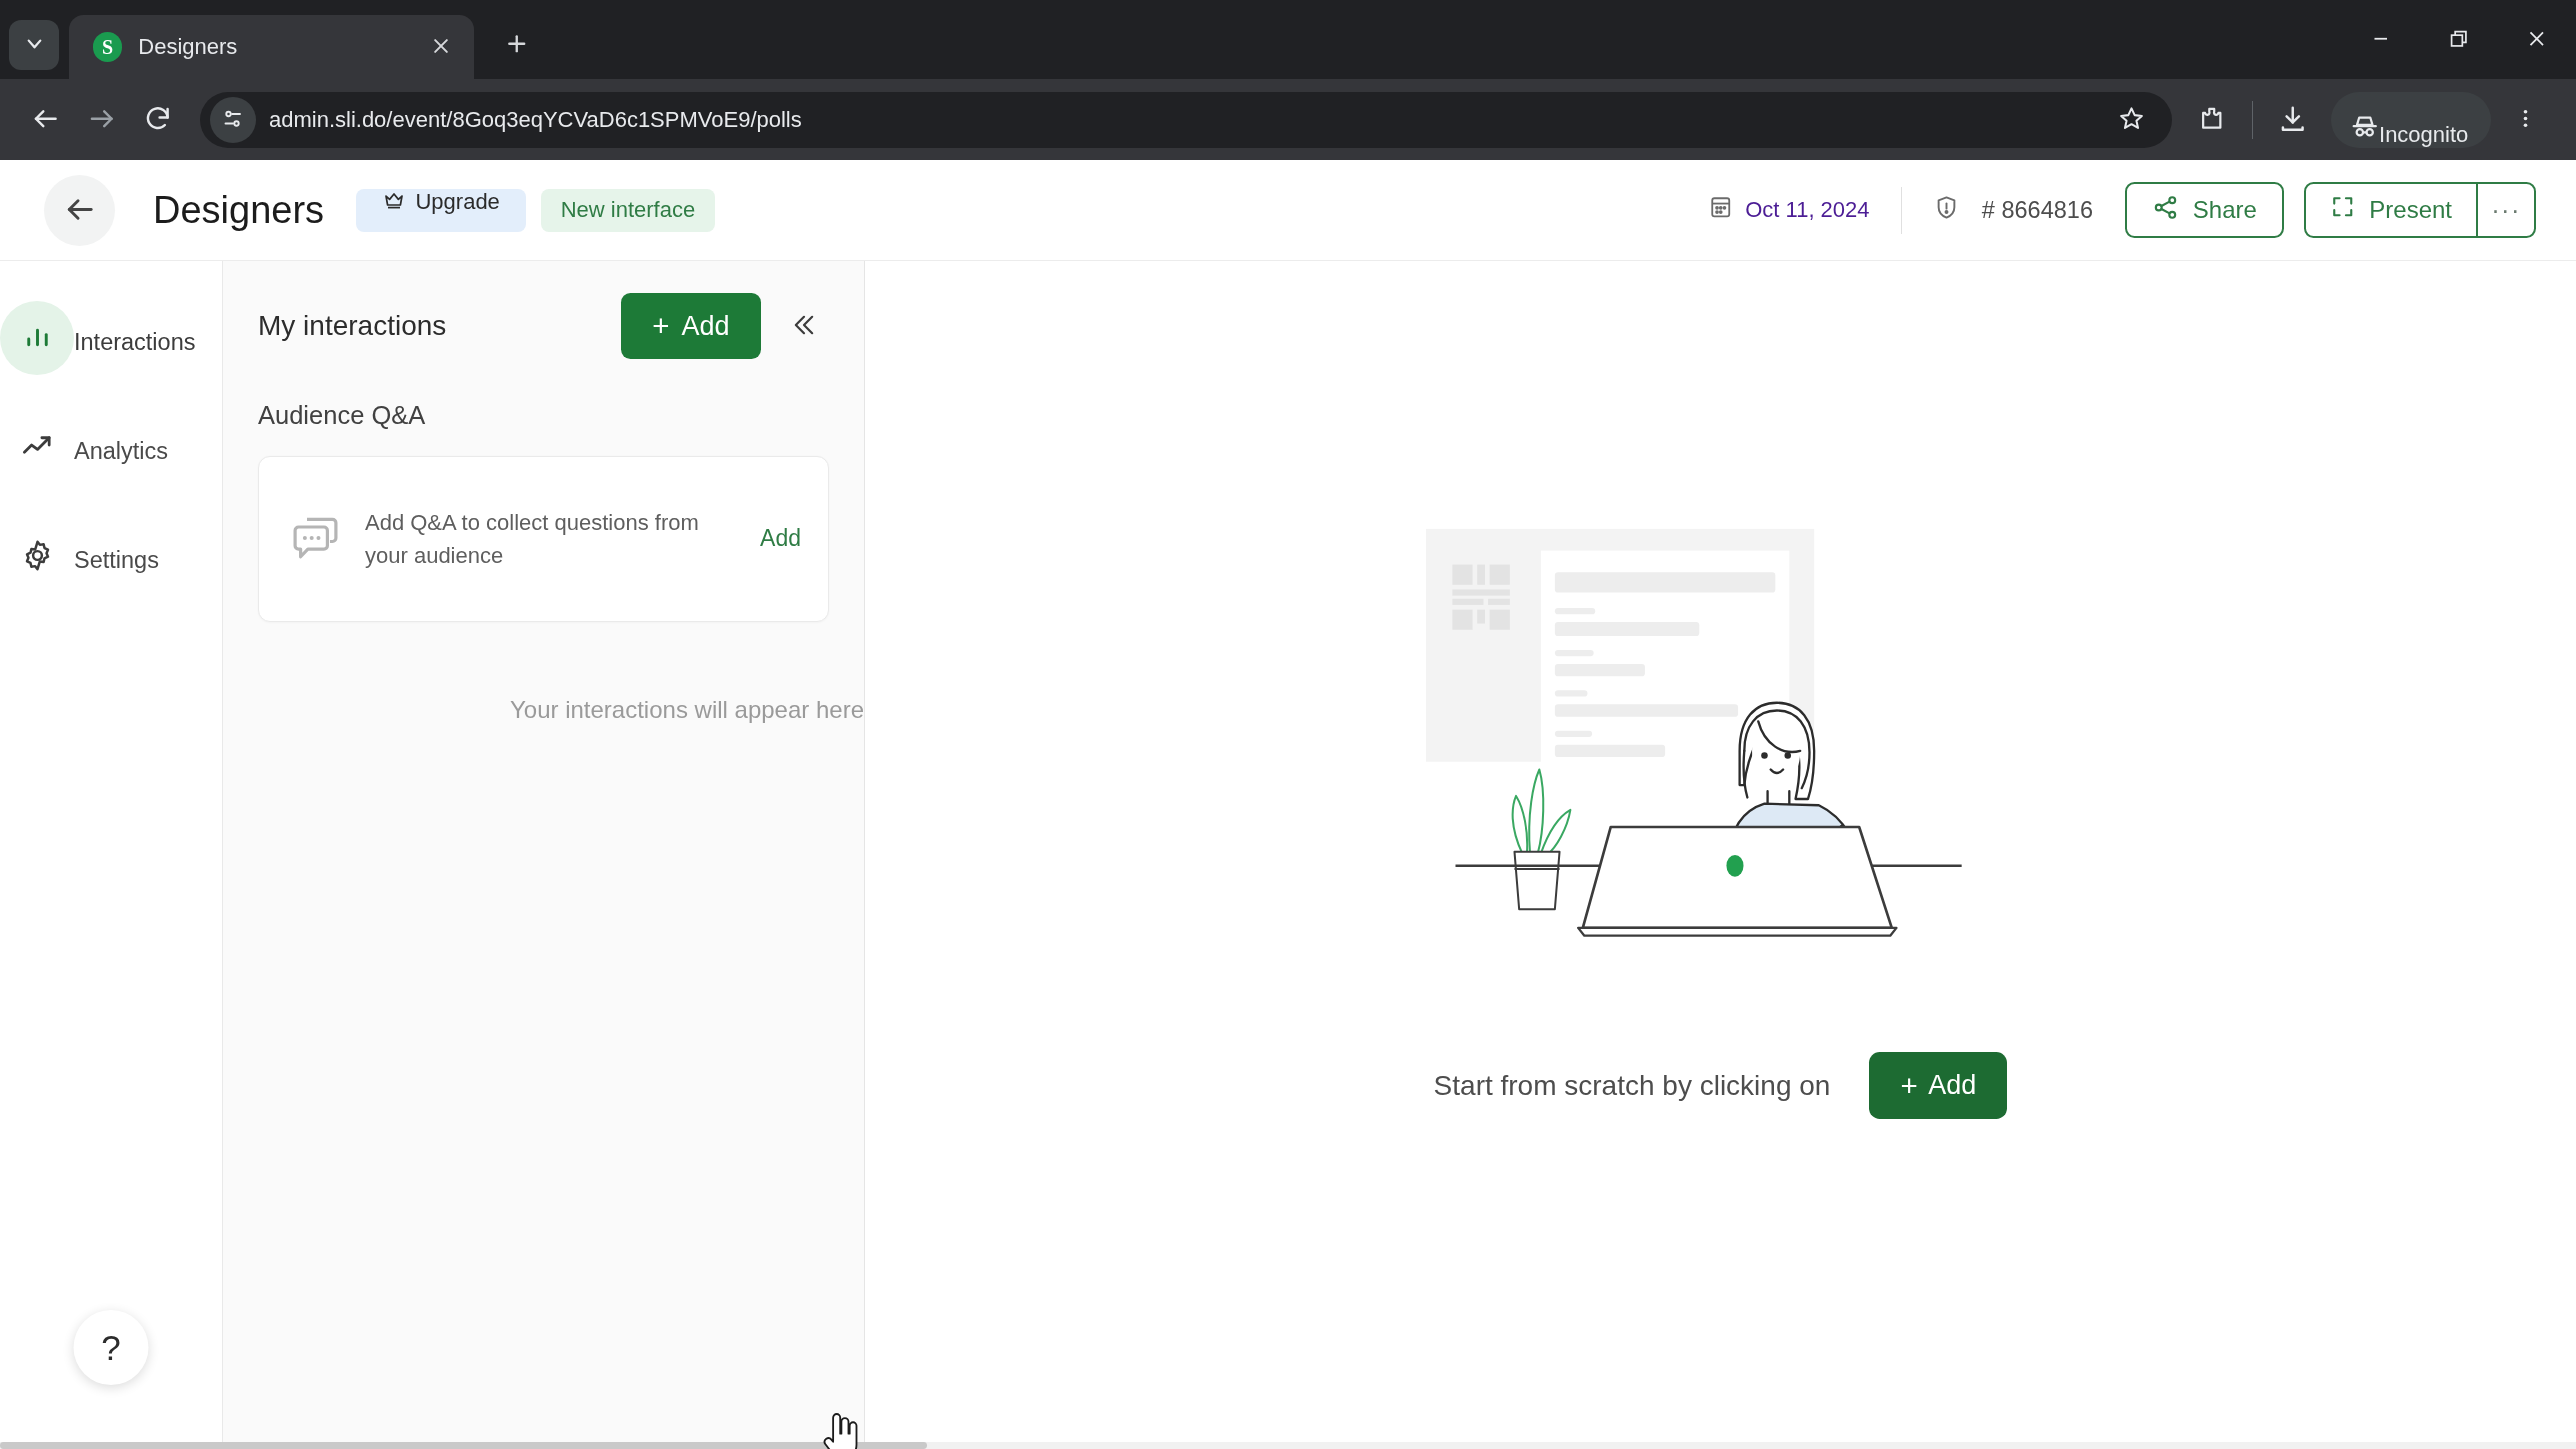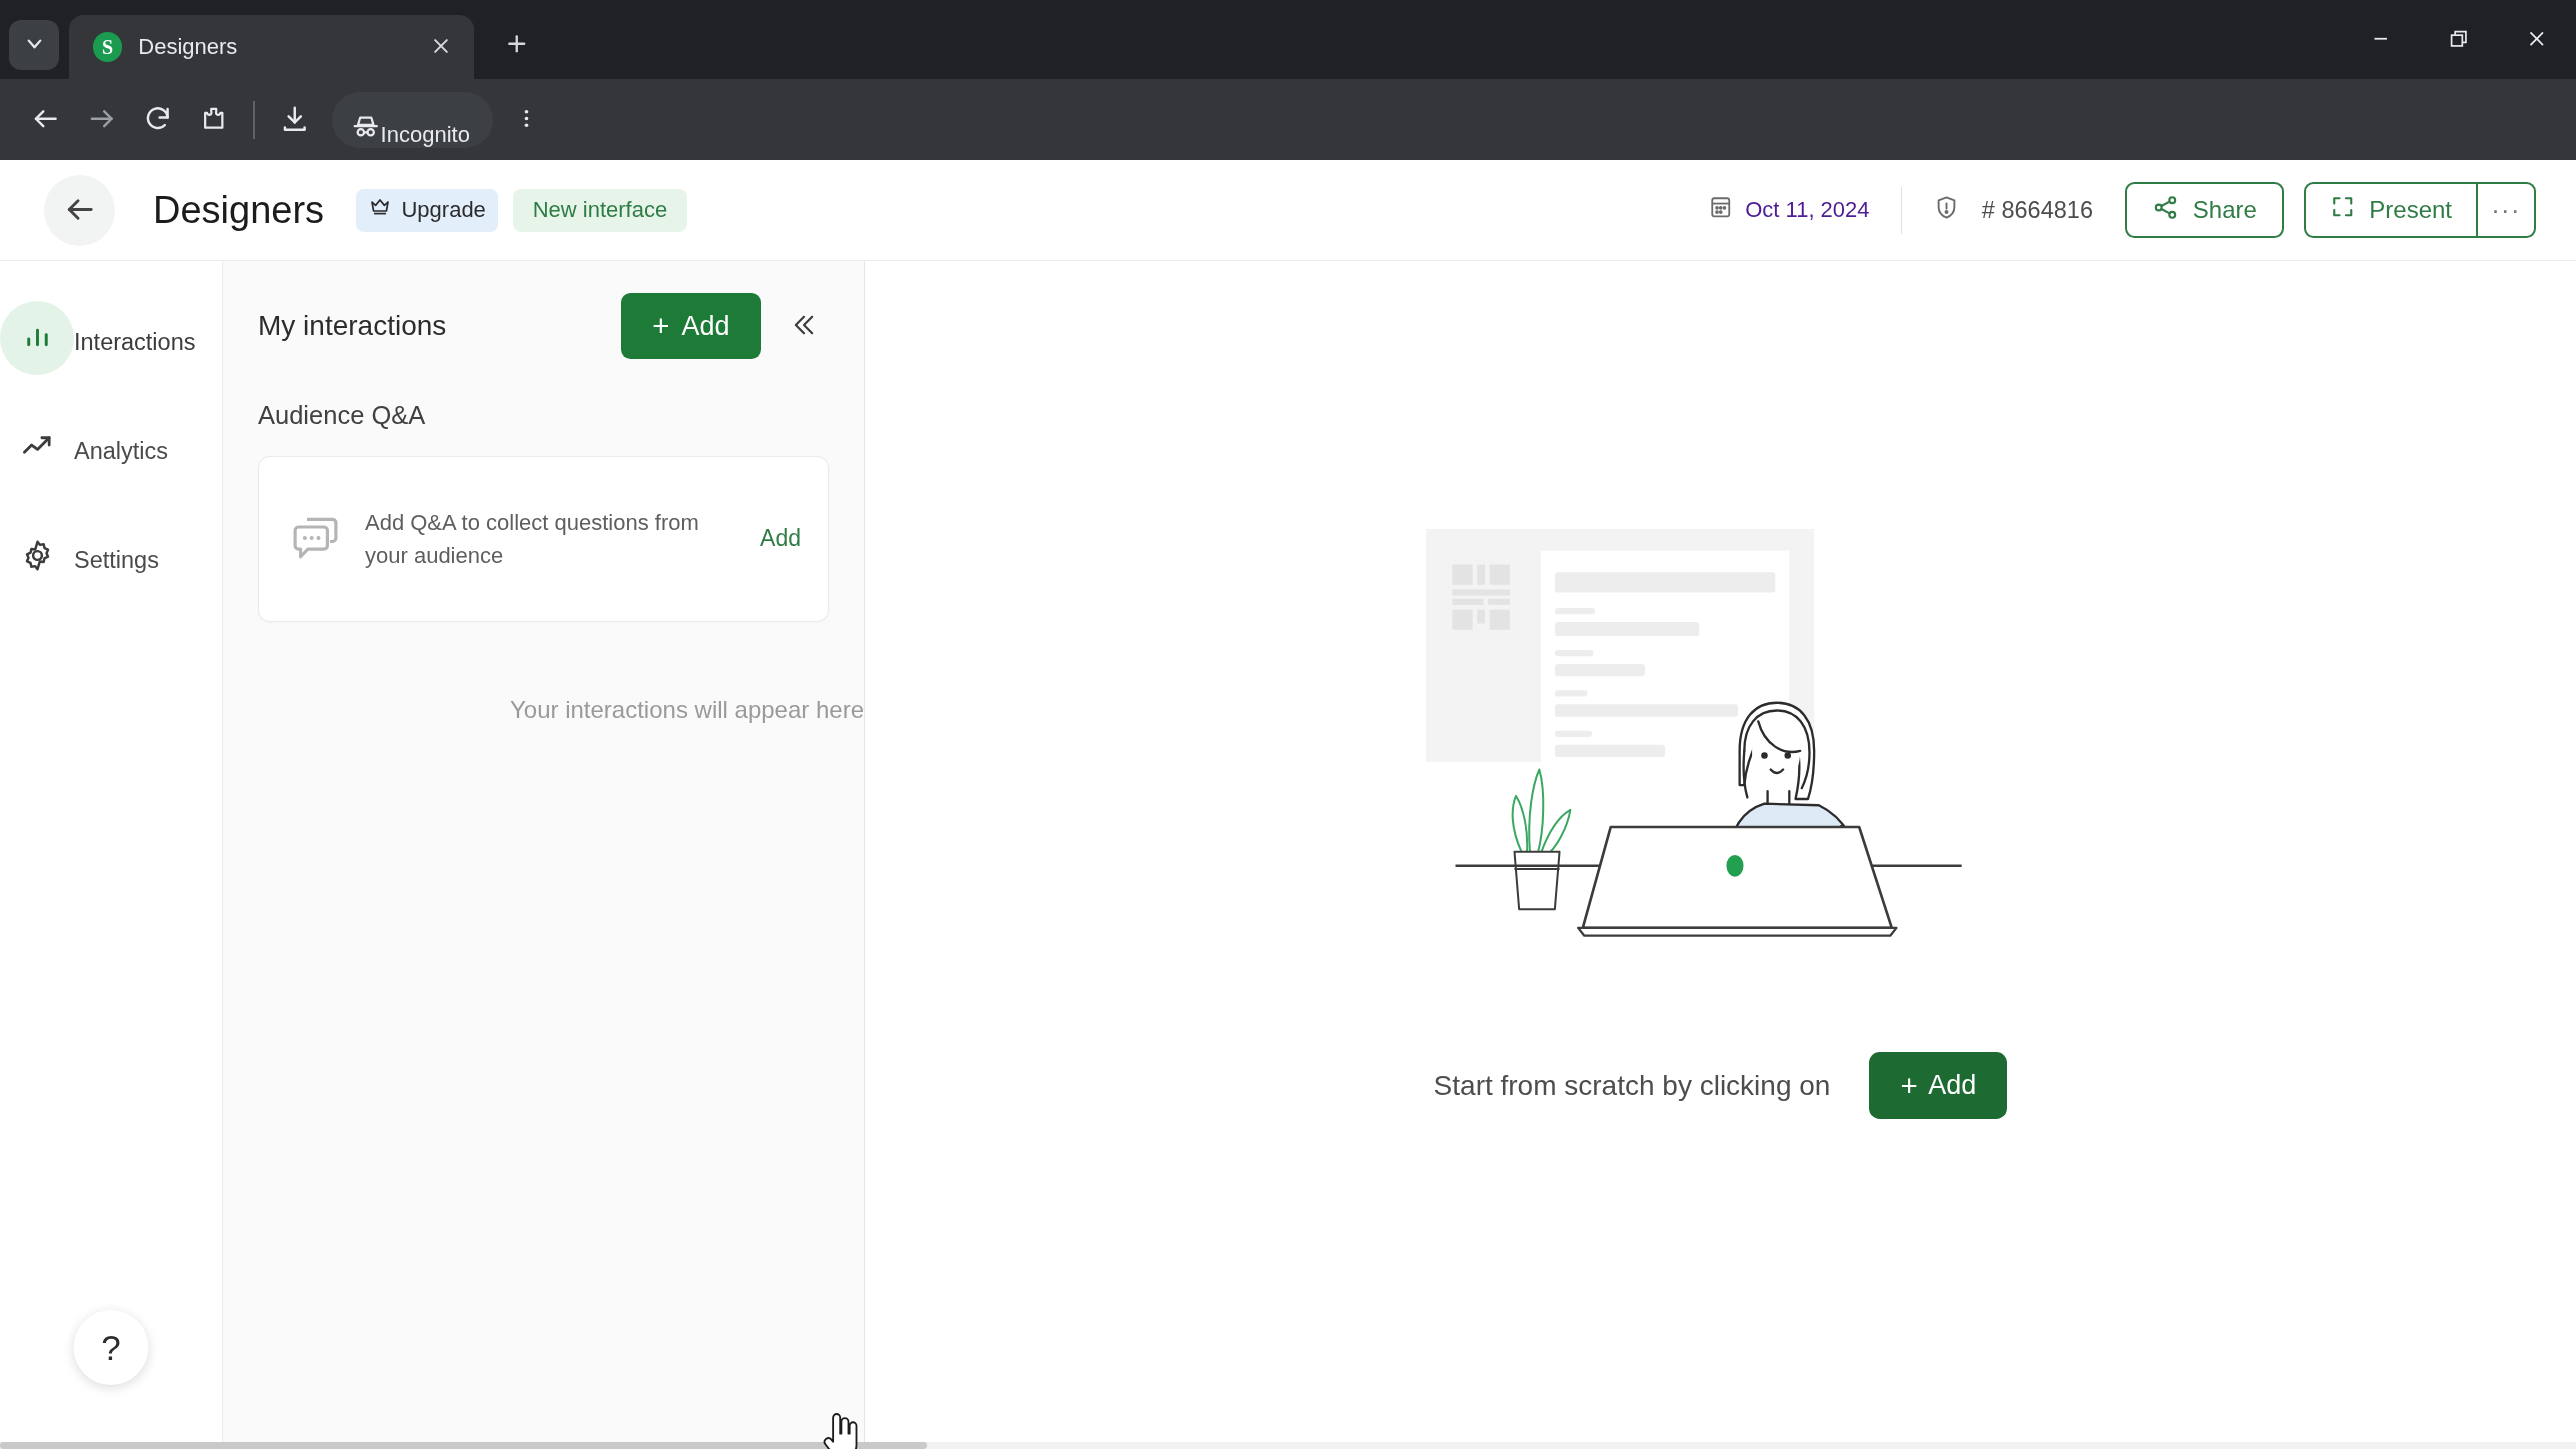--- a/index.html
+++ b/index.html
@@ -165,22 +165,22 @@
   .app-title {
     font-size: 38px; color: #1c1c1c; margin-left: 38px; font-weight: 400;
     white-space: nowrap;
   }
 
   .pill-upgrade {
     margin-left: 32px;
     background: #e3eefb;
     border-radius: 8px;
     height: 43px;
-    display: flex; align-items: center; gap: 9.4px;
-    padding: 0 12px;
+    display: flex; gap: 9.4px;
+    padding: 0 26px;
     flex: none;
   }
   .pill-upgrade svg { width: 24px; height: 24px; }
   .pill-upgrade span { font-size: 22px; color: #2b2b2b; white-space: nowrap; }
 
   .pill-newint {
     margin-left: 14.8px;
     background: #e6f4ea;
     border-radius: 8px;
     height: 43px;
@@ -474,20 +474,40 @@
     </div>
     <div class="tb-icon">
       <span>
         <svg viewBox="0 0 24 24" fill="none" stroke="#e8eaed" stroke-width="2" stroke-linecap="round" stroke-linejoin="round">
             <path d="M20 11a8 8 0 1 0-2.2 6.1"></path>
             <polyline points="20 4 20 11 13.5 11"></polyline>
           </svg>
       </span>
     </div>
 
+    <div class="omnibox">
+      <div class="omni-lock">
+        <span>
+          <svg viewBox="0 0 24 24" fill="none" stroke="#e8eaed" stroke-width="1.9" stroke-linecap="round">
+            <circle cx="7.5" cy="7" r="2.2"></circle>
+              <line x1="11" y1="7" x2="19" y2="7"></line>
+            <circle cx="15.5" cy="16.5" r="2.2"></circle>
+              <line x1="12" y1="16.5" x2="4.5" y2="16.5"></line>
+          </svg>
+        </span>
+      </div>
+      <div class="omni-url" title="admin.sli.do/event/8Goq3eqYCVaD6c1SPMVoE9/polls">admin.sli.do/event/8Goq3eqYCVaD6c1SPMVoE9/polls</div>
+      <div class="omni-star">
+        <span>
+          <svg viewBox="0 0 24 24" fill="none" stroke="#e8eaed" stroke-width="1.8" stroke-linejoin="round">
+              <polygon points="12 3 14.8 9 21.2 9.7 16.4 14 17.8 20.4 12 17.1 6.2 20.4 7.6 14 2.8 9.7 9.2 9"></polygon>
+            </svg>
+        </span>
+      </div>
+    </div>
 
     <div class="tb-icon">
       <span>
         <svg viewBox="0 0 24 24" fill="none" stroke="#e8eaed" stroke-width="1.8" stroke-linejoin="round">
           <path d="M10 4h4v2.2a1.8 1.8 0 1 0 3.4 1.1H19v12H5V7.3h1.6A1.8 1.8 0 1 0 10 6.2z"></path>
         </svg>
       </span>
     </div>
 
     <div class="tb-sep"></div>

